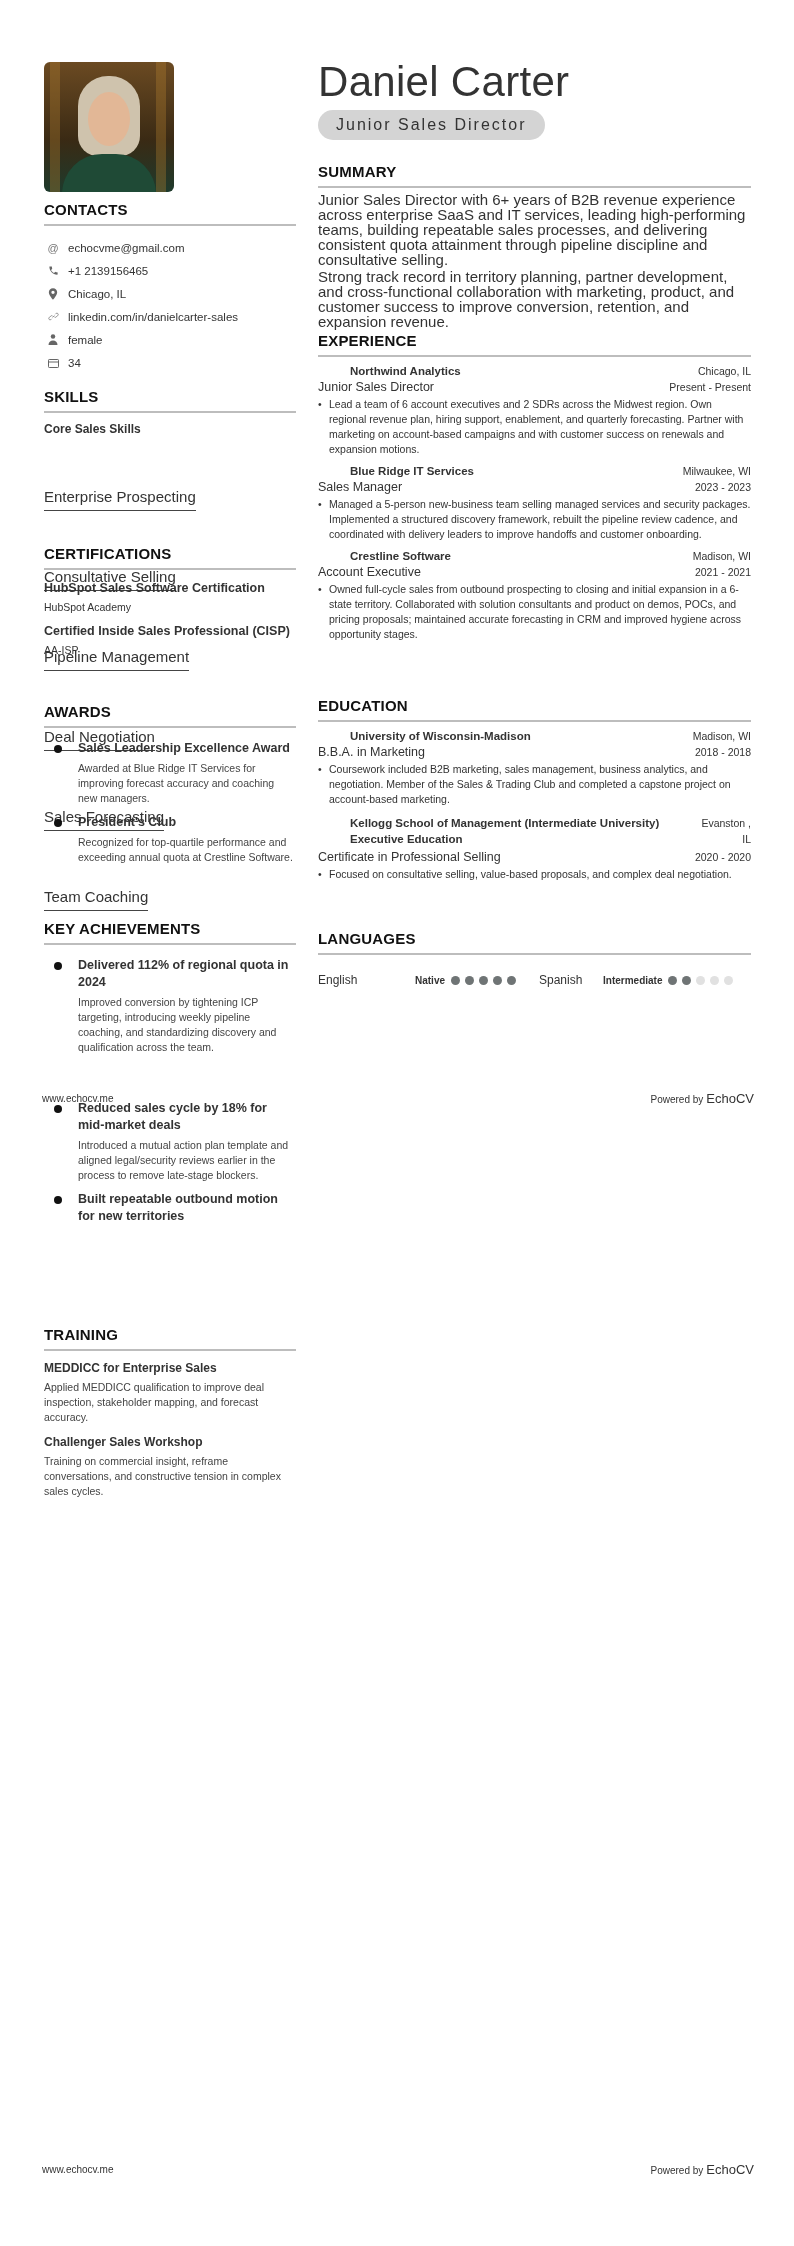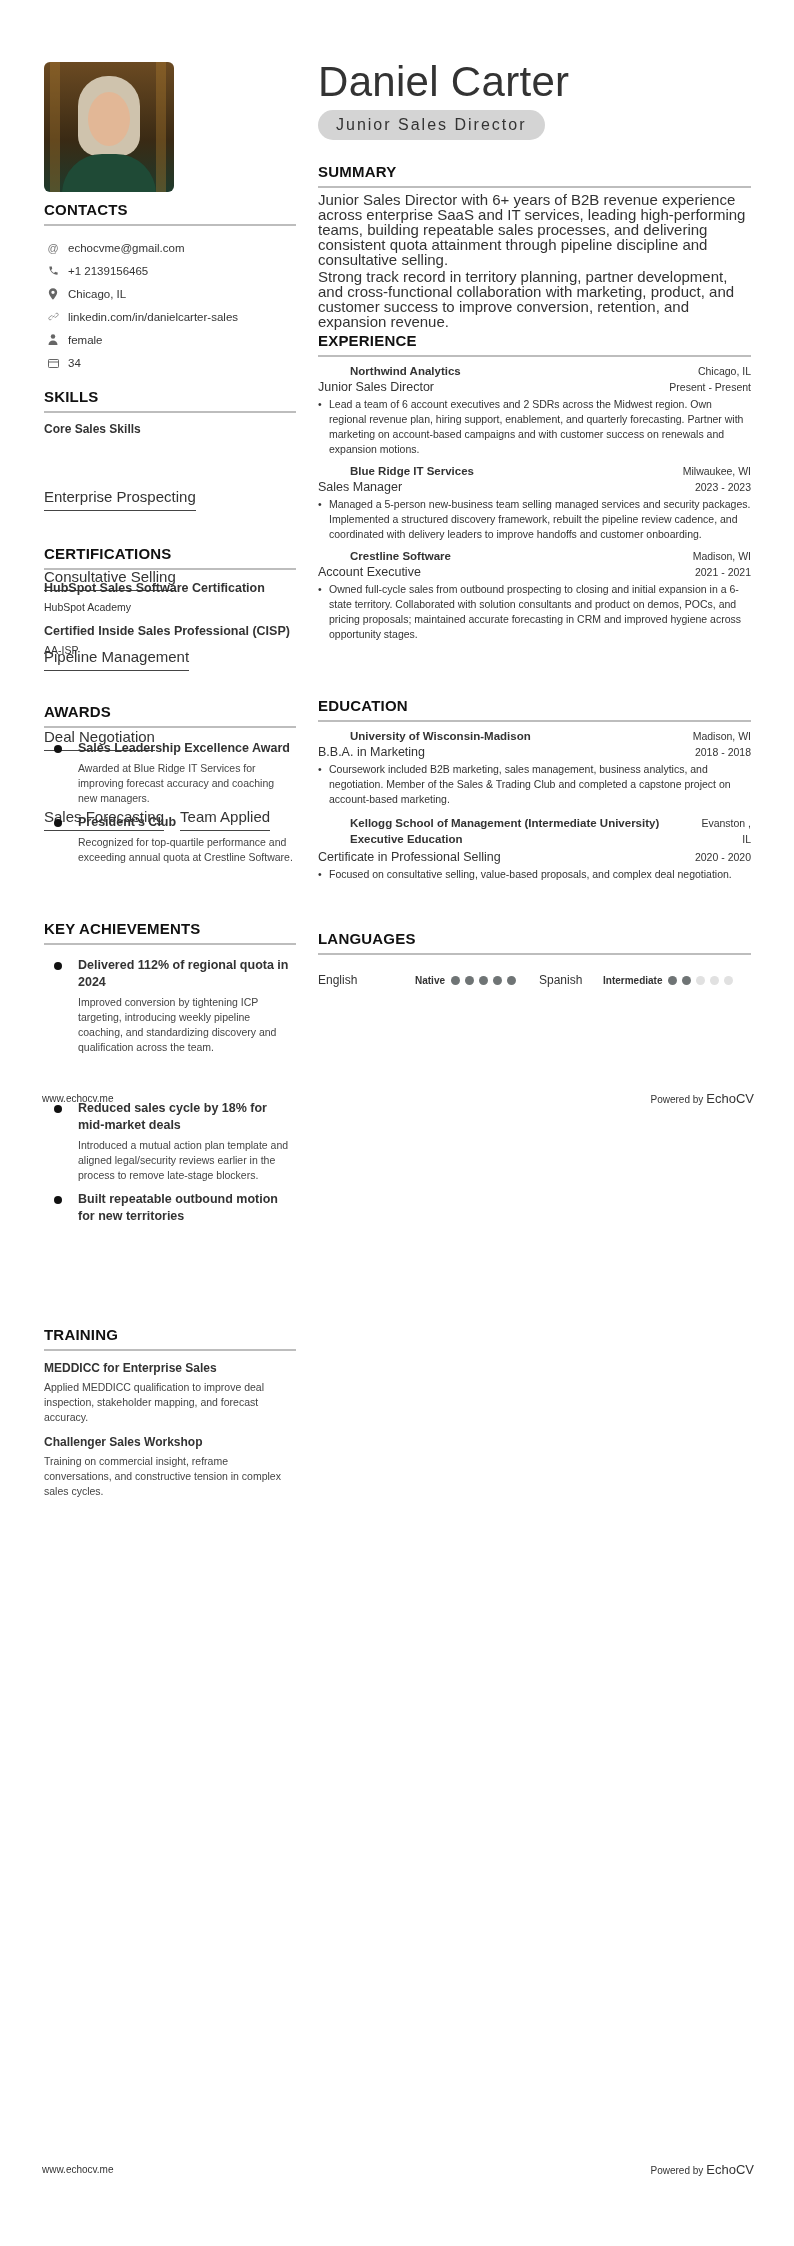--- a/index.html
+++ b/index.html
@@ -160,21 +160,21 @@
 
   <div class="left skills">
     <div class="sec-title">SKILLS</div>
     <div class="skill-group-title">Core Sales Skills</div>
     <div class="skill-tags">
       <span class="skill-tag">Enterprise Prospecting</span>
       <span class="skill-tag">Consultative Selling</span>
       <span class="skill-tag">Pipeline Management</span>
       <span class="skill-tag">Deal Negotiation</span>
       <span class="skill-tag">Sales Forecasting</span>
-      <span class="skill-tag">Team Applied</span>
+      <span class="skill-tag">Team Coaching</span>
     </div>
   </div>
 
   <div class="left certs">
     <div class="sec-title">CERTIFICATIONS</div>
     <div class="cert-name">HubSpot Sales Software Certification</div>
     <div class="cert-issuer">HubSpot Academy</div>
     <div class="cert-name">Certified Inside Sales Professional (CISP)</div>
     <div class="cert-issuer">AA-ISP</div>
   </div>

